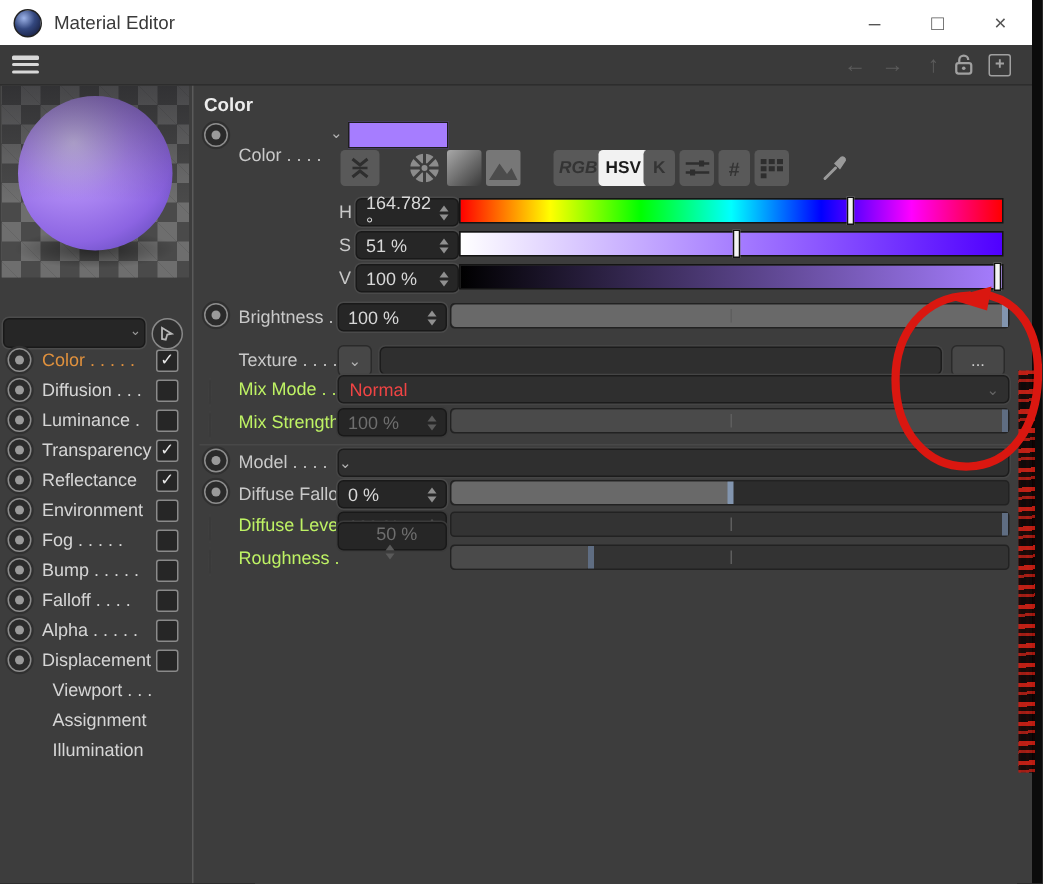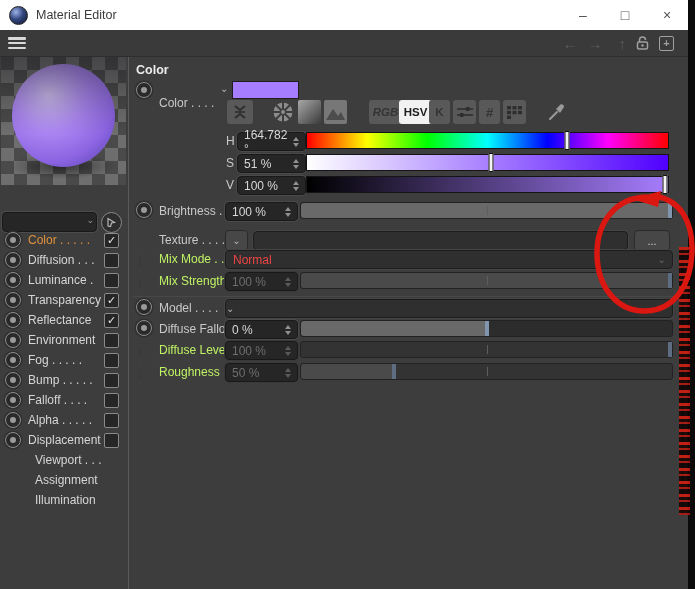--- a/index.html
+++ b/index.html
@@ -459,21 +459,21 @@
           <span class="tri-dn"></span>
         </span>
     </div>
     <div class="slider dim" style="left:171px;top:285px;width:371px;">
       <span class="tick"></span>
       <span class="handle" style="left: 99.4%;"></span>
     </div>
 
     <div class="abs" style="left:10px;top:310px;"><span class="dimdot"></span></div>
     <div class="abs rowlabel dim" style="left:30px;top:309px;">Roughness  .</div>
-    <div class="valfield dim" style="left:96px;top:307px;width:71px;">
+    <div class="valfield dim" style="left:96px;top:292px;width:71px;flex-direction:column;">
       <span class="vtext">50 %</span>
       <span class="stepper dim">
           <span class="tri-up"></span>
           <span class="tri-dn"></span>
         </span>
     </div>
     <div class="slider dim" style="left:171px;top:307px;width:371px;">
       <span class="fill" style="width: 25%;"></span>
       <span class="tick"></span>
       <span class="handle" style="left: 25%;"></span>

